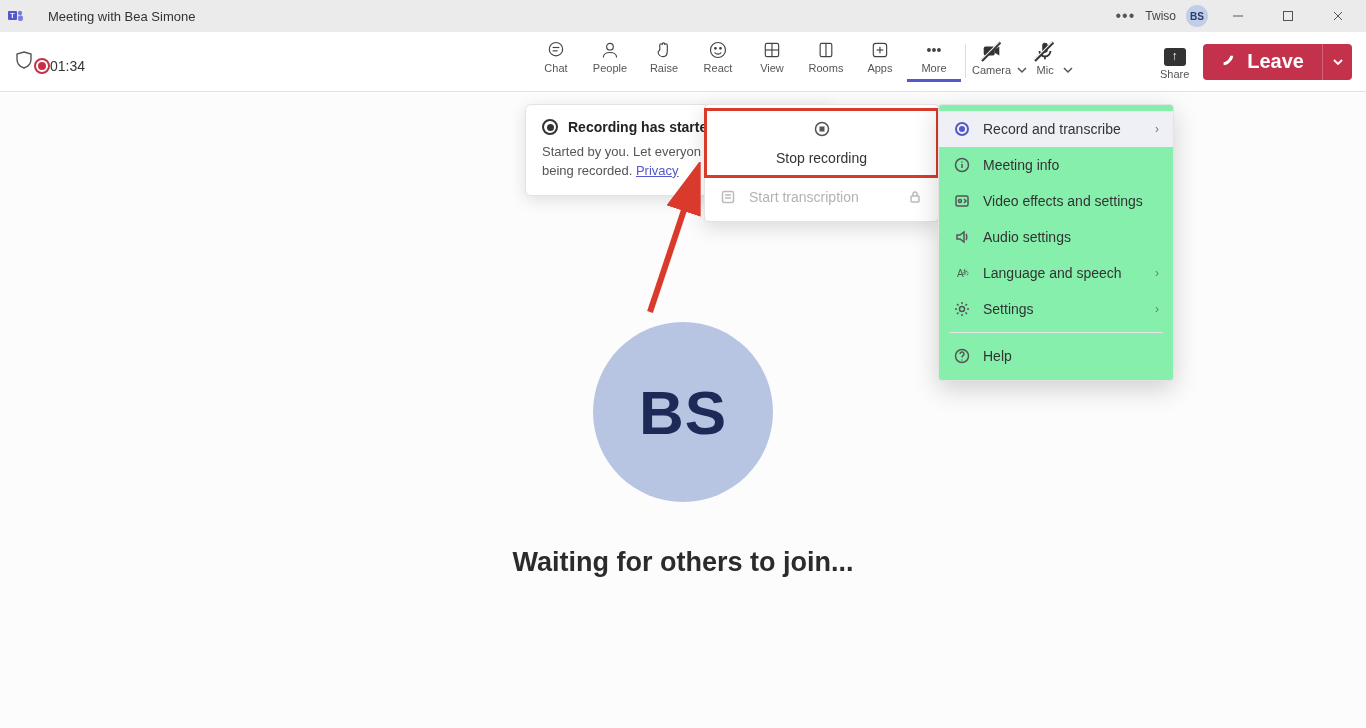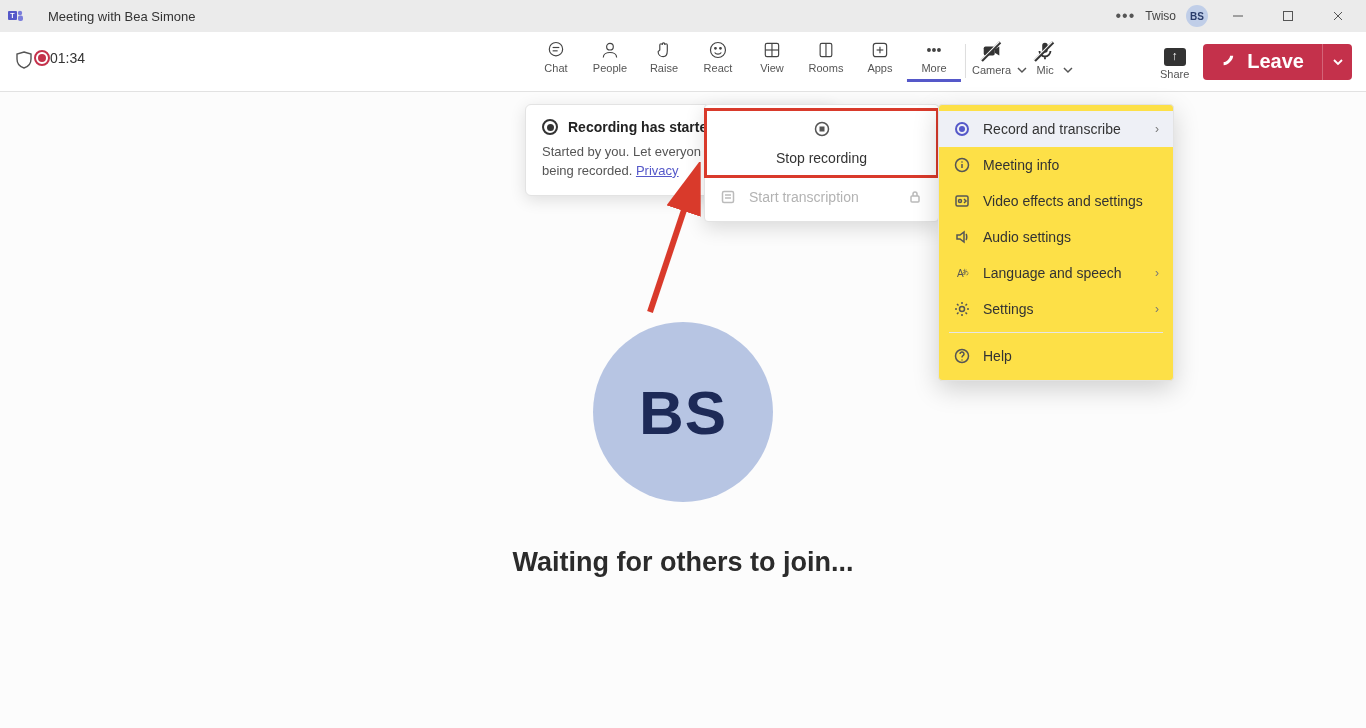--- a/index.html
+++ b/index.html
@@ -12,21 +12,21 @@
   .title-text { font-size: 13px; color: #333; }
   .title-right { display: flex; align-items: center; gap: 10px; }
   .triple-dots { color:#555; font-size:16px; letter-spacing:1px;}
   .user-name-small { font-size: 12px; color:#444; }
   .avatar-small { width: 22px; height: 22px; border-radius: 50%; background:#c0cee8; color:#2a3c6a; display:flex; align-items:center; justify-content:center; font-size:10px; font-weight:600;}
   .winbtn { width: 40px; height: 28px; display:flex; align-items:center; justify-content:center; color:#555;}
   .winbtn svg { width:12px; height:12px; }
 
   
   .toolbar { height: 60px; background:#fff; border-bottom:1px solid #e2e2e2; display:flex; align-items:center; padding: 0 14px; justify-content:space-between; position:relative;}
-  .toolbar-left { display:flex; align-items:flex-start; gap:0; }
+  .toolbar-left { display:flex; align-items:flex-end; gap:0; }
   .rec-dot { width:16px; height:16px; border:2px solid #c4314b; border-radius:50%; display:flex; align-items:center; justify-content:center;}
   .rec-dot::after{content:""; width:8px; height:8px; background:#c4314b; border-radius:50%;}
   .timer { font-size:14px; color:#333; }
 
   .toolbar-center { display:flex; align-items:flex-start; gap:0; position:absolute; left:50%; transform:translateX(-28%); top:6px;}
   .tb-item { display:flex; flex-direction:column; align-items:center; width:54px; gap:2px; cursor:pointer; padding-top:2px;}
   .tb-item .lbl { font-size:11px; color:#555;}
   .tb-icon { width:20px; height:20px; display:flex; align-items:center; justify-content:center; color:#444;}
   .tb-item.active { border-bottom: 3px solid #5558c9; padding-bottom:5px;}
   .tb-icon svg { width:20px; height:20px; stroke:#444; fill:none; stroke-width:1.4;}
@@ -69,21 +69,21 @@
   .submenu { position:absolute; left:704px; top:12px; width:235px; background:#fff; border:1px solid #e3e3e3; border-radius:4px; box-shadow:0 6px 20px rgba(0,0,0,0.14); padding:4px 0;}
   .submenu .row { display:flex; align-items:center; gap:12px; padding:11px 14px; font-size:14px; color:#333;}
   .submenu .row.highlight { outline: 3px solid #d93a2b; outline-offset:-2px;flex-direction:column; }
   .submenu .row.disabled { color:#b3b3b3;}
   .sub-icon { width:18px; height:18px; display:flex; align-items:center; justify-content:center;}
   .sub-icon svg { width:16px; height:16px; stroke:#555; fill:none; stroke-width:1.5;}
   .row.disabled .sub-icon svg { stroke:#bbb;}
   .lock-end { margin-left:auto;}
 
   
-  .more-menu { position:absolute; left:938px; top:12px; width:236px; background:#fde047; border:1px solid #e3e3e3; border-radius:4px; box-shadow:0 8px 26px rgba(0,0,0,0.18); padding:6px 0;}
+  .more-menu { position:absolute; left:938px; top:12px; width:236px; background:#86efac; border:1px solid #e3e3e3; border-radius:4px; box-shadow:0 8px 26px rgba(0,0,0,0.18); padding:6px 0;}
   .mm-row { display:flex; align-items:center; gap:12px; padding:9px 14px; font-size:14px; color:#333;}
   .mm-row.selected { background:#eef0f6;}
   .mm-icon { width:18px; height:18px; display:flex; align-items:center; justify-content:center;}
   .mm-icon svg { width:16px; height:16px; stroke:#555; fill:none; stroke-width:1.5;}
   .mm-chev { margin-left:auto; color:#777; font-size:12px;}
   .mm-sep { height:1px; background:#e6e6e6; margin:5px 10px;}
   .radio-on { width:14px; height:14px; border:2px solid #5558c9; border-radius:50%; display:flex; align-items:center; justify-content:center;}
   .radio-on::after{content:""; width:6px; height:6px; background:#5558c9; border-radius:50%;}
 
   

